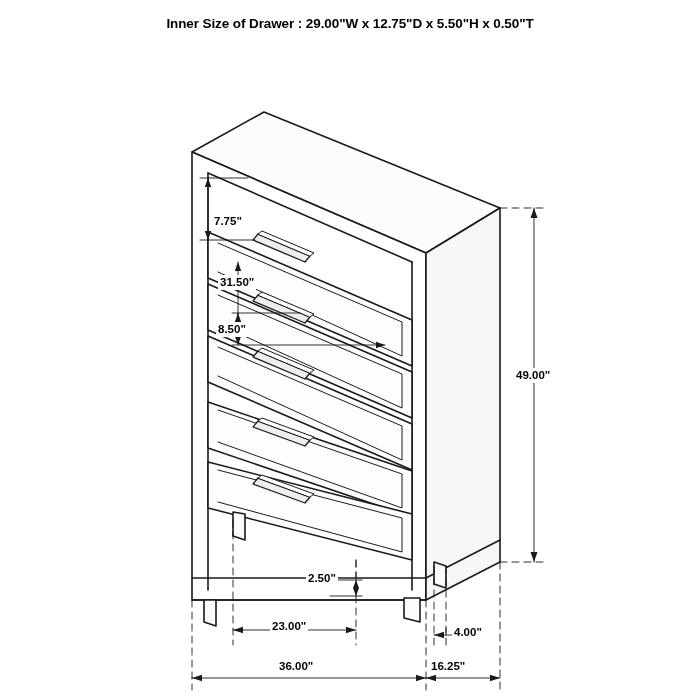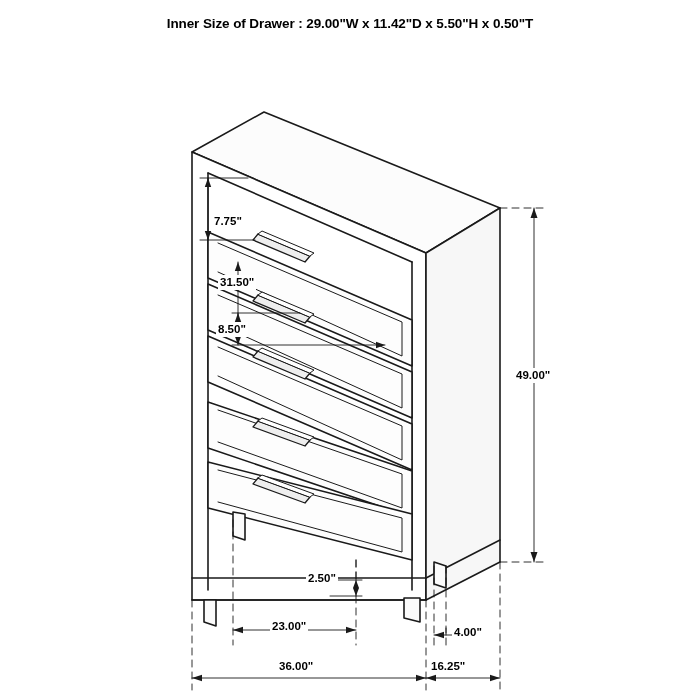--- a/index.html
+++ b/index.html
@@ -43,21 +43,21 @@
     padding: 1px 2px;
     white-space: nowrap;
     line-height: 1.1;
   }
 </style>
 </head>
 <body>
 
 <div id="page">
 
-  <div id="title">Inner Size of Drawer : 29.00"W x 11.42"D x 5.50"H x 0.50"T</div>
+  <div id="title">Inner Size of Drawer : 29.00"W x 12.75"D x 5.50"H x 0.50"T</div>
 
   <svg id="diagram" width="700" height="700" viewBox="0 0 700 700">
 
     <g fill="none" stroke="#1a1a1a" stroke-width="1.6" stroke-linejoin="round" stroke-linecap="round">
 
       <polygon points="192,152 264,112 500,208 426,253" fill="#fcfcfc"></polygon>
 
       <polygon points="192,152 426,253 426,600 192,600" fill="#ffffff"></polygon>
 
       <polygon points="426,253 500,208 500,562 426,600" fill="#f7f7f7"></polygon>

